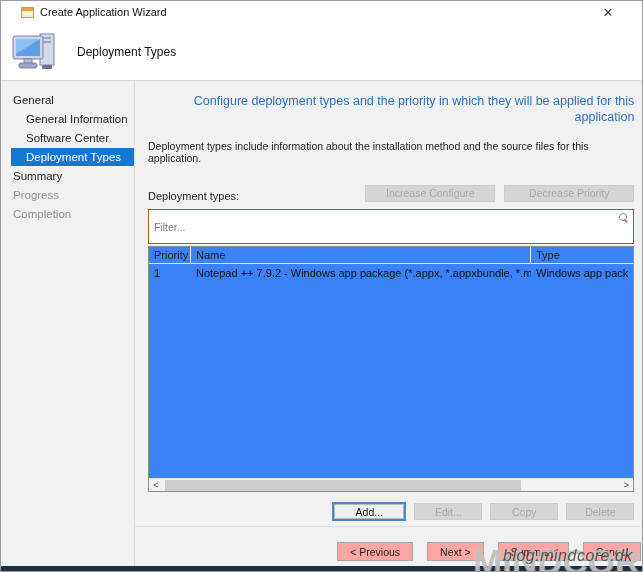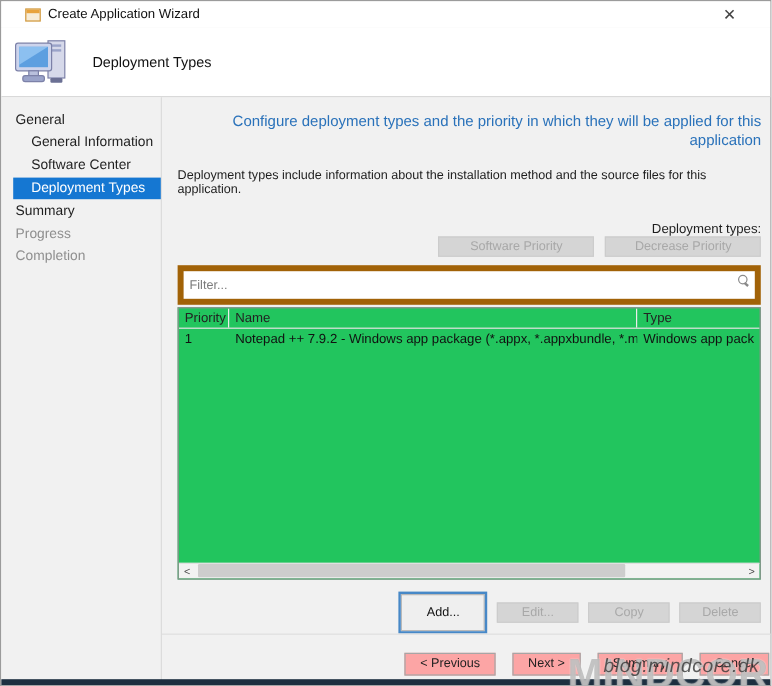--- a/index.html
+++ b/index.html
@@ -23,57 +23,57 @@
   .body { display:flex; height:486px; }
   .sidebar { width:134px; background:#f1f1f1; border-right:1px solid #dcdcdc; padding-top:10px; flex:0 0 auto; }
   .nav-item { font-size:11.5px; padding:2px 0 2px 12px; margin-bottom:1px; line-height:14px; color:#1e1e1e; cursor:pointer; }
   .nav-item.lvl1 { padding-left:25px; }
   .nav-item.selected { background:#1577d2; color:#fff; margin-left:10px; padding-left:15px; }
   .nav-item.disabled { color:#8f8f8f; cursor:default; }
   .main { flex:1; display:flex; flex-direction:column; padding:12px 26px 0 13px; position:relative; }
   .heading { font-size:12.5px; line-height:16px; font-weight:400; color:#2a72ba; margin-bottom:15px;text-align:right; }
   .desc { font-size:10.5px; color:#1e1e1e; margin-bottom:21px; }
   
-  .label-row { display:flex; align-items:flex-end; margin-bottom:7px;flex-direction:column; }
+  .label-row { display:flex; align-items:flex-end; margin-bottom:7px; }
   .list-label { font-size:11px; }
   .prio-buttons { margin-left:auto; display:flex; gap:9px; }
   .btn-disabled {
     width:130px; height:17px; background:#d5d5d5; border:1px solid #cccccc;
     color:#a8a8a8; font-size:10.5px; text-align:center; line-height:15px; font-family:"Liberation Sans",sans-serif;
   }
   
-  .filter-box { position:relative; height:35px; border:5px solid #a16207; background:#fff; margin-bottom:2px; }
+  .filter-box { position:relative; height:35px; border:1px solid #a16207; background:#fff; margin-bottom:2px; }
   .filter-input { width:100%; height:100%; border:none; outline:none; padding:0 20px 0 5px;
     font-size:10.5px; font-family:"Liberation Sans",sans-serif; color:#333; background:transparent; }
   .filter-input::placeholder { color:#7a7a7a; }
   .search-icon { position:absolute; right:6px; top:3px; width:8px; height:8px; }
   .search-icon::before { content:""; position:absolute; left:0; top:0; width:6px; height:6px;
     border:1.4px solid #8a8a8a; border-radius:50%; }
   .search-icon::after { content:""; position:absolute; left:6px; top:6px; width:4px; height:1.6px;
     background:#8a8a8a; transform:rotate(40deg); transform-origin:0 0; }
   
-  .listbox { height:246px; border:1px solid #8e8e8e; background:#22c55e; display:flex; flex-direction:column; overflow:hidden; }
+  .listbox { height:246px; border:1px solid #8e8e8e; background:#3b82f6; display:flex; flex-direction:column; overflow:hidden; }
   .trow { display:flex; align-items:center; }
   .thead { border-bottom:1px solid #e3e3e3; height:17px; flex:0 0 auto; }
   .th { font-size:11px; color:#222; padding:0 5px; border-right:1px solid #ececec; height:100%; display:flex; align-items:center; }
   .tdrow { height:18px; flex:0 0 auto; cursor:default; }
   .td { font-size:11px; color:#111; padding:0 5px; white-space:nowrap; overflow:hidden; }
   .col-priority { width:42px; flex:0 0 auto; }
   .col-name { width:340px; flex:0 0 auto; }
   .col-type { flex:1; border-right:none; }
   .list-fill { flex:1; }
   
   .hscroll { height:13px; background:#f2f2f2; border-top:1px solid #e0e0e0; display:flex; align-items:center; flex:0 0 auto; }
   .hs-arrow { width:14px; height:13px; display:flex; align-items:center; justify-content:center;
     font-size:9px; color:#404040; cursor:pointer; flex:0 0 auto; }
   .hs-track { flex:1; height:13px; position:relative; cursor:pointer; }
   .hs-thumb { position:absolute; left:2px; top:1px; width:78%; height:11px; background:#cdcdcd; border-radius:1px; cursor:grab; }
   
   .action-row { display:flex; justify-content:flex-end; gap:8px; margin-top:10px; }
-  .btn-add { width:74px; height:35px; background:#efefef; border:2px solid #4788c7; box-shadow:inset 0 0 0 1px #b9b9b9;
+  .btn-add { width:74px; height:19px; background:#efefef; border:2px solid #4788c7; box-shadow:inset 0 0 0 1px #b9b9b9;
     font-size:10.5px; color:#111; font-family:"Liberation Sans",sans-serif; cursor:pointer; }
   .btn-small-disabled { width:68px; height:17px; align-self:center; background:#d5d5d5; border:1px solid #cccccc;
     color:#a8a8a8; font-size:10.5px; font-family:"Liberation Sans",sans-serif; }
   
   .footer { margin-top:auto; border-top:1px solid #dfdfdf; margin-left:-13px; margin-right:-26px;
     padding:15px 19px 0 0; height:41px; display:flex; justify-content:flex-end; gap:14px; background:#f1f1f1; }
   .btn-footer { height:19px; background:#fca5a5; border:1px solid #a6a6a6; color:#222;
     font-size:10.5px; padding:0 12px; font-family:"Liberation Sans",sans-serif; cursor:pointer; }
   
   .watermark-large { position:absolute; left:472px; top:541px; font-size:35px; font-weight:700; letter-spacing:0px;
@@ -120,21 +120,21 @@
       <div class="nav-item lvl0 disabled">Completion</div>
     </div>
 
     <div class="main">
       <div class="heading">Configure deployment types and the priority in which they will be applied for this application</div>
       <div class="desc">Deployment types include information about the installation method and the source files for this application.</div>
 
       <div class="label-row">
         <div class="list-label">Deployment types:</div>
         <div class="prio-buttons">
-          <button class="btn-disabled" disabled="">Software Priority</button>
+          <button class="btn-disabled" disabled="">Increase Configure</button>
           <button class="btn-disabled" disabled="">Decrease Priority</button>
         </div>
       </div>
 
       <div class="filter-box">
         <input class="filter-input" type="text" placeholder="Filter..." style="">
         <span class="search-icon"></span>
       </div>
 
       <div class="listbox">

